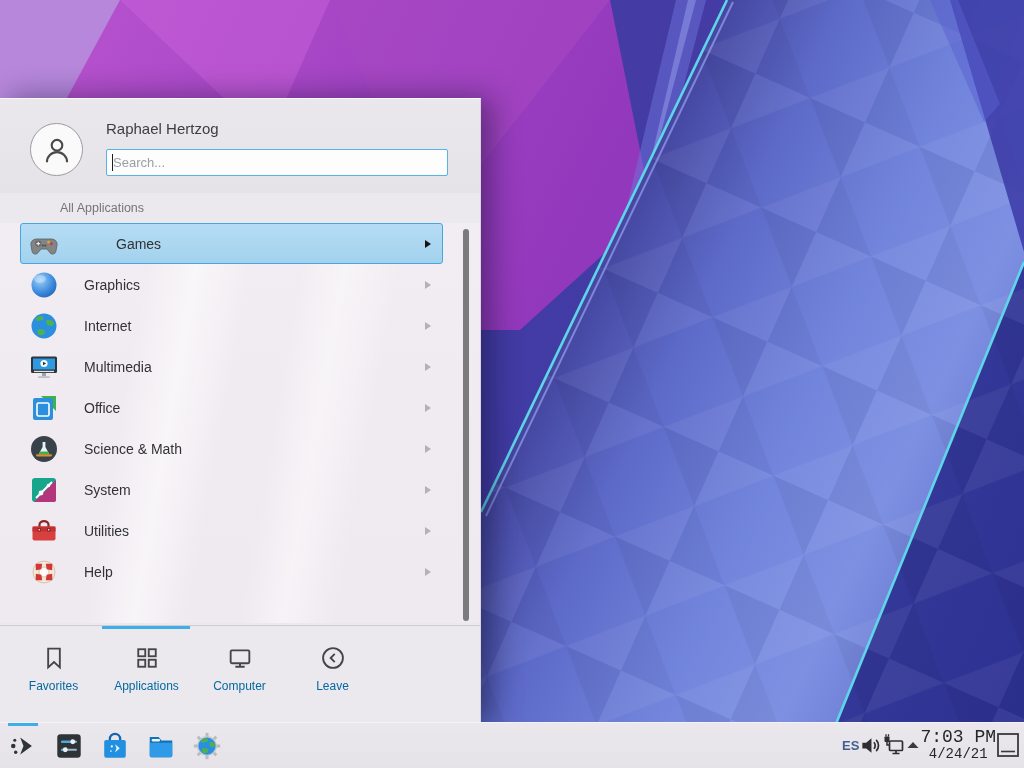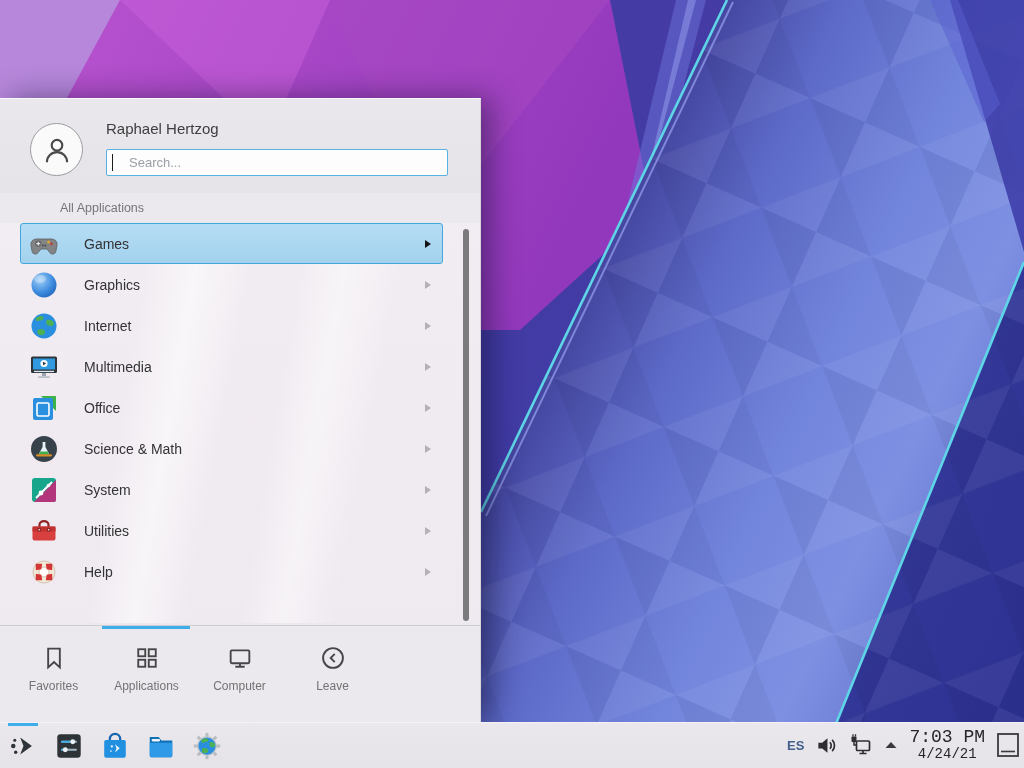--- a/index.html
+++ b/index.html
@@ -15,57 +15,57 @@
   .kpanel{position:absolute;left:0;top:98px;width:481px;height:624px;
     background:#ece9ee;border-top:1px solid #f9f9fb;border-right:1px solid #d7d4da;
     box-shadow:10px 0 28px rgba(10,10,40,.45);}
   .k-header{position:absolute;left:0;top:0;right:0;height:94px;
     background:linear-gradient(#eae8ec,#e5e3e7);}
   .avatar{position:absolute;left:30px;top:24px;width:53px;height:53px;border-radius:50%;
     border:1px solid #9a9aa0;background:#fbfafb;display:flex;align-items:center;justify-content:center;}
   .user-name{position:absolute;left:106px;top:21px;font-size:15px;color:#3d3d3f;}
   .search-wrap{position:absolute;left:106px;top:50px;width:342px;height:27px;}
   .search-wrap input{width:100%;height:100%;border:1px solid #59b2e4;border-radius:2px;
-    background:#fdfdfe;font-size:13px;padding:0 22px;color:#333;outline:none;
+    background:#fdfdfe;font-size:13px;padding:0 6px;color:#333;outline:none;
     font-family:"Liberation Sans","DejaVu Sans",sans-serif;}
   .search-wrap input::placeholder{color:#9aa0a6;}
   .text-caret{position:absolute;left:6px;top:5px;width:1px;height:17px;background:#1c1c1c;}
   .section-label{position:absolute;left:16px;top:102px;font-size:12.5px;color:#77757a;margin-left:44px;}
 
   .klist{position:absolute;left:0;top:124px;right:0;height:400px;overflow:hidden;
     background:
       linear-gradient(100deg, rgba(255,255,255,0) 28%, rgba(255,255,255,.55) 37%,
         rgba(255,255,255,0) 47%, rgba(255,255,255,0) 56%, rgba(255,255,255,.45) 64%,
         rgba(255,255,255,0) 74%),
       linear-gradient(#f2edf2,#efe9f0);}
   .krow{height:41px;margin:0 37px 0 20px;display:flex;align-items:center;
     border:1px solid transparent;border-radius:3px;cursor:default;}
-  .krow.selected{background:linear-gradient(180deg,#b5dcf4,#a3d2ee);border-color:#45a8dc;}
+  .krow.selected{background:linear-gradient(180deg,#b5dcf4,#a3d2ee);border-color:#45a8dc;gap:32px;}
   .cicon{width:32px;height:32px;margin-left:7px;flex:0 0 32px;}
   .cicon svg{display:block;width:32px;height:32px;}
   .clabel{margin-left:24px;font-size:14px;color:#323234;}
   .caret{margin-left:auto;margin-right:11px;width:0;height:0;
     border-left:6px solid #b3b1b5;border-top:4.5px solid transparent;border-bottom:4.5px solid transparent;}
   .selected .caret{border-left-color:#141414;}
   .kscrollbar{position:absolute;right:11px;top:130px;width:6px;height:392px;border-radius:3px;background:#7b7b7d;}
 
   .ksep{position:absolute;left:0;right:0;top:526px;height:1px;background:#cfccd2;}
   .tab-indicator{position:absolute;left:102px;top:527px;width:88px;height:3px;background:#3daee9;}
   .ktabs{position:absolute;left:7px;top:534px;display:grid;grid-template-columns:repeat(5,93px);}
   .ktab{display:flex;flex-direction:column;align-items:center;padding-top:11px;cursor:default;}
   .ktab svg{display:block;width:28px;height:28px;}
-  .ktab .tlabel{margin-top:7px;font-size:12px;color:#737373;}
+  .ktab .tlabel{margin-top:7px;font-size:12px;color:#0369a1;}
 
   
   .taskbar{position:absolute;left:0;top:722px;width:1024px;height:46px;
     background:linear-gradient(#eae7ed,#e5e2e8);border-top:1px solid #f4f2f6;}
   .tb-btn{position:absolute;top:8px;width:30px;height:30px;}
   .tb-btn svg{display:block;width:30px;height:30px;}
   .tb-active-line{position:absolute;left:8px;top:0;width:30px;height:3px;background:#3daee9;}
-  .tray{position:absolute;right:4px;top:0;height:44px;display:flex;align-items:center;gap:11px;}
+  .tray{position:absolute;right:4px;top:0;height:44px;display:flex;align-items:center;}
   .kbd-layout{font-size:13px;font-weight:bold;color:#44608f;}
   .tray-icon svg{display:block;}
   .clock{display:flex;flex-direction:column;align-items:center;line-height:1.05;color:#262628;font-family:Liberation Mono, monospace;}
   .clock .time{font-size:18px;}
   .clock .date{font-size:14px;text-align:right;}
 </style>
 </head>
 <body>
 
 <div id="screen">

